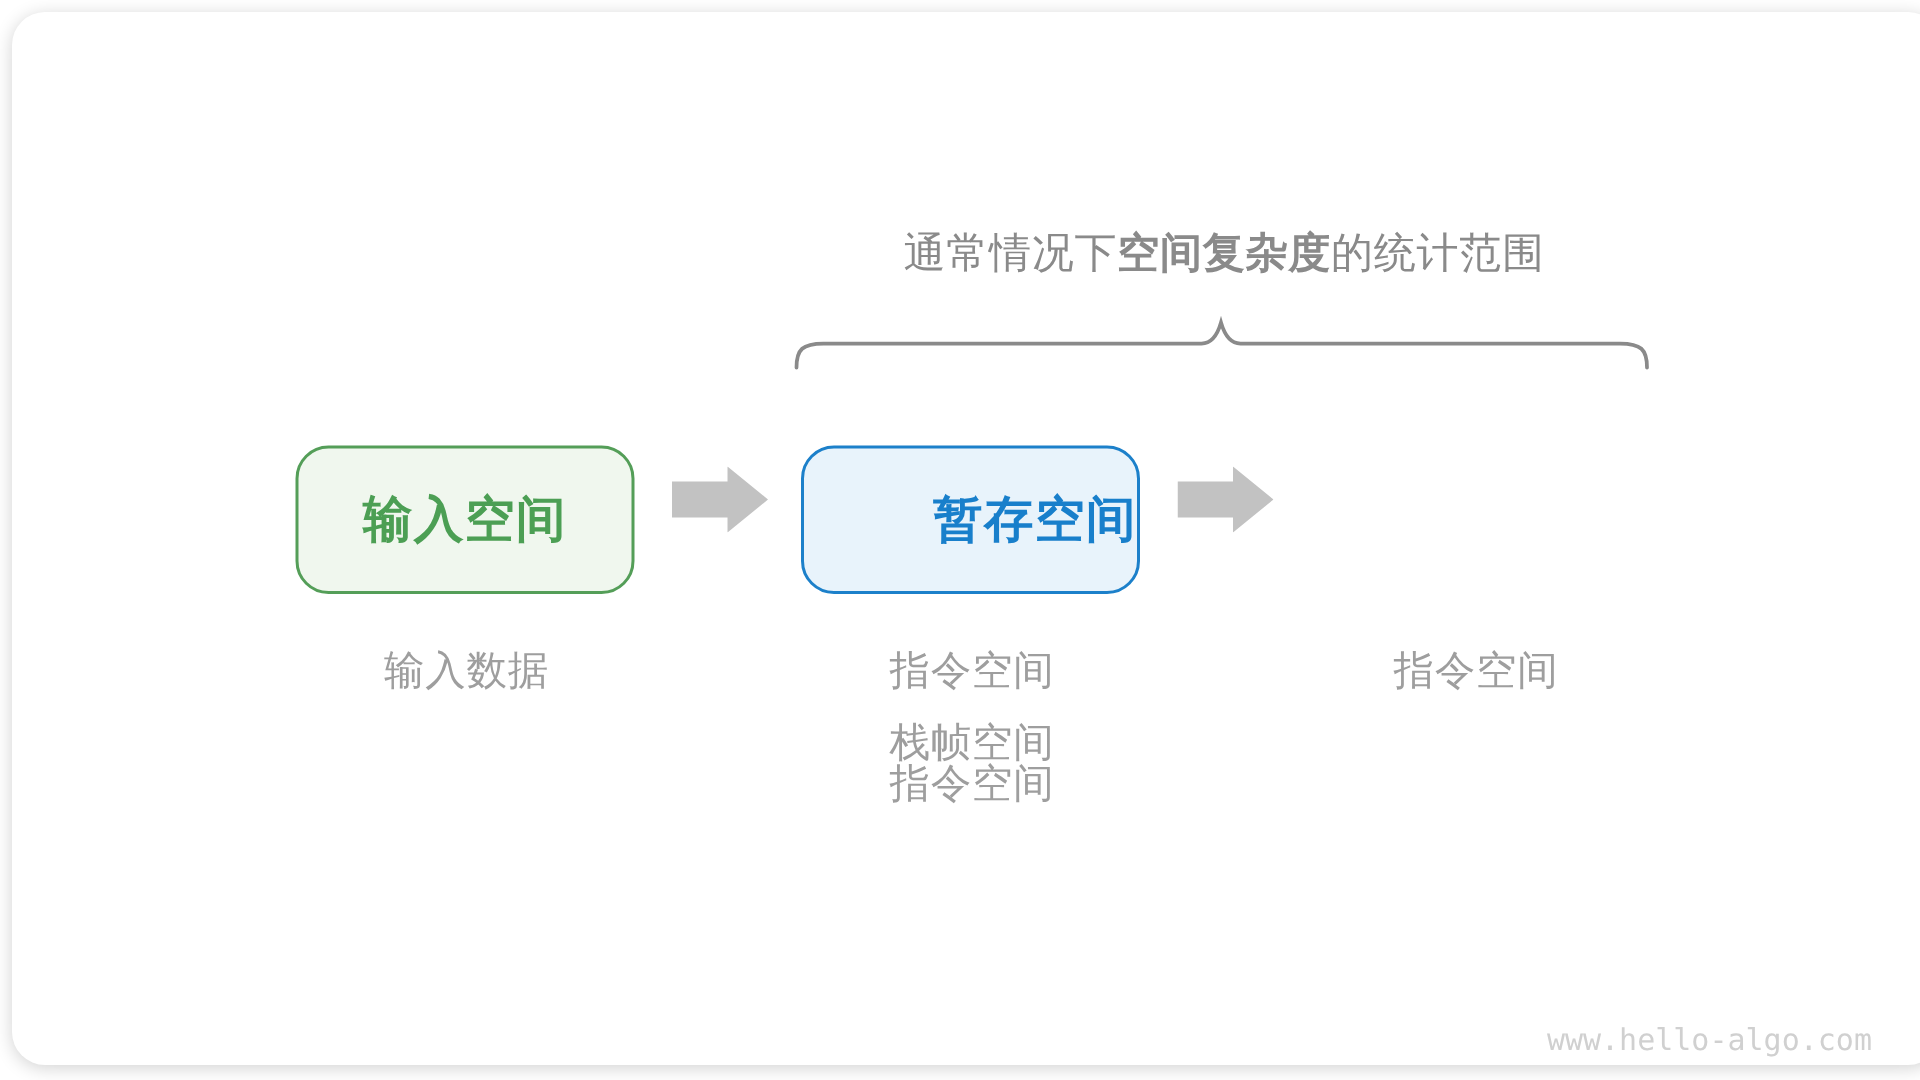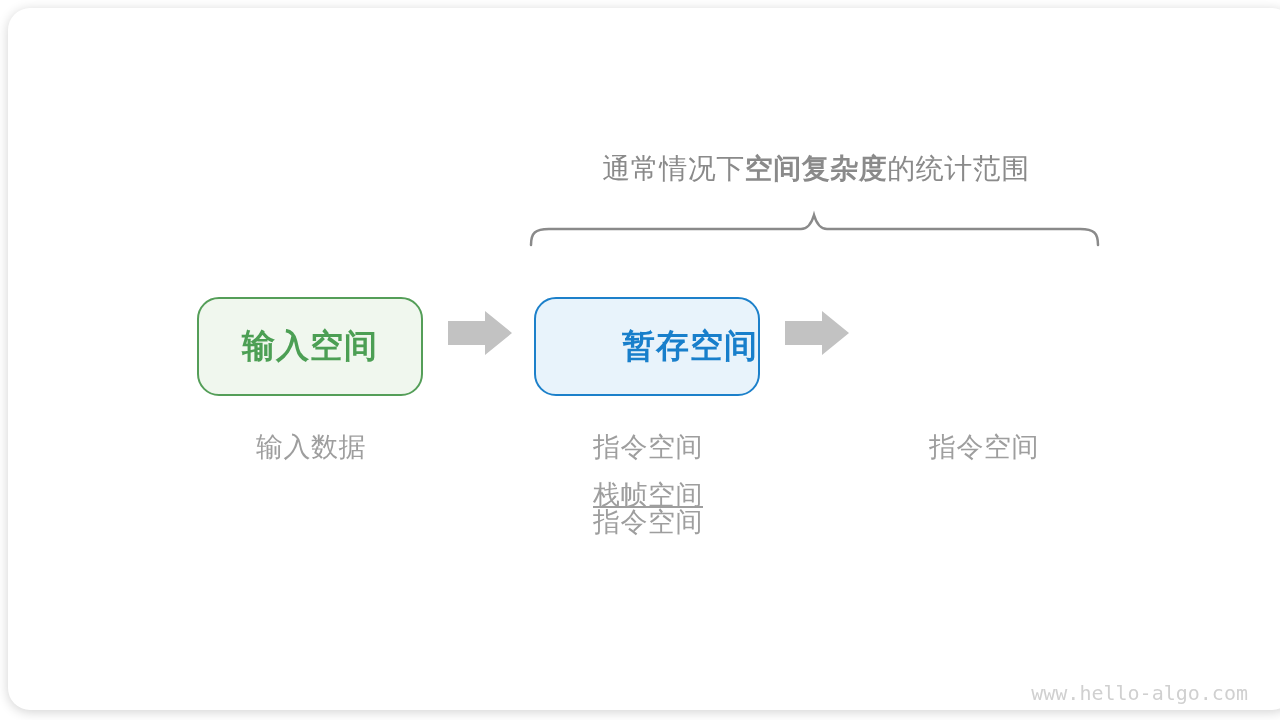--- a/index.html
+++ b/index.html
@@ -67,21 +67,21 @@
     position: absolute;
     transform: translateX(-50%);
     white-space: nowrap;
     font-size: 27px;
     line-height: 32px;
     color: #9e9e9e;
     letter-spacing: 0.5px;
   }
   .cap-input    { left: 303px; top: 423px; }
   .cap-temp-0   { left: 640px; top: 423px; }
-  .cap-temp-1   { left: 640px; top: 471px; text-decoration: underline; }
+  .cap-temp-1   { left: 640px; top: 471px; }
   .cap-temp-2   { left: 640px; top: 498px; }
   .cap-output   { left: 976px; top: 423px; }
   .watermark {
     position: absolute;
     left: 1240px; top: 673px;
     transform: translateX(-100%);
     font-family: "DejaVu Sans Mono", "Liberation Mono", monospace;
     font-size: 20px;
     color: #d0d0d0;
     white-space: nowrap;

